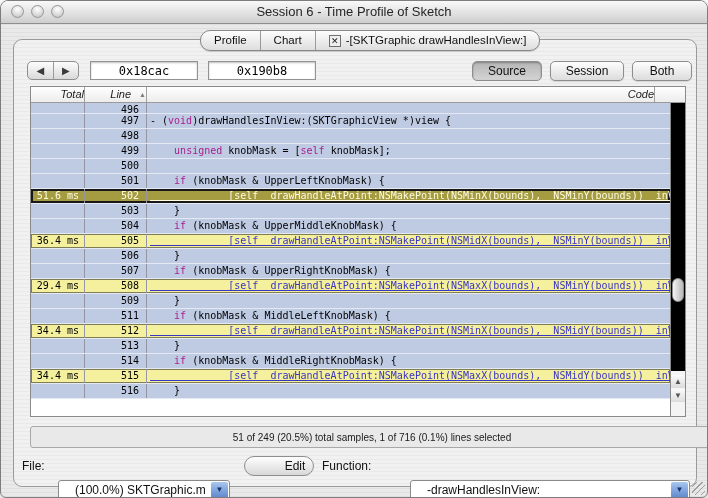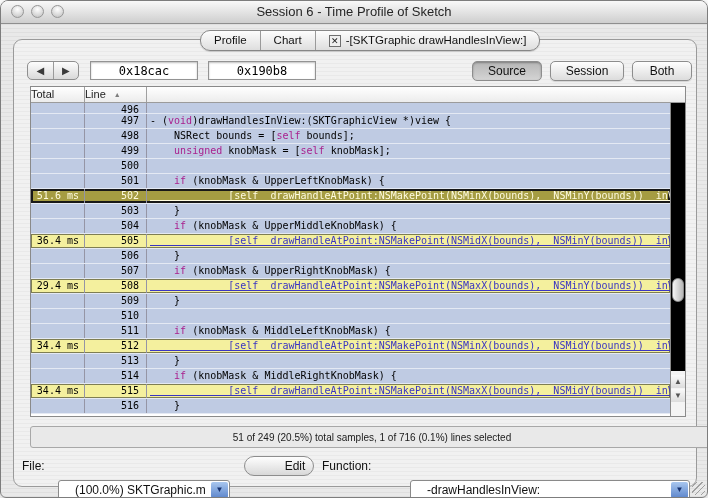--- a/index.html
+++ b/index.html
@@ -25,21 +25,21 @@
   .navhalf{flex:1;text-align:center;font-size:10px;line-height:17px;color:#3a3a3a;}
   .navhalf:first-child{border-right:1px solid #9a9a9a;}
   .addrfield{position:absolute;top:21px;height:19px;width:108px;border:1px solid #939393;background:#ffffff;box-sizing:border-box;
     font-family:"DejaVu Sans Mono",monospace;font-size:12px;text-align:center;color:#000;padding:0;box-shadow:inset 0 1px 2px rgba(0,0,0,.25);}
   .viewbtn{position:absolute;top:21px;height:20px;border:1px solid #8d8d8d;border-radius:5px;background:linear-gradient(#fefefe,#dcdcdc);
     font-size:12px;text-align:center;line-height:18px;color:#111;box-sizing:border-box;box-shadow:0 1px 1px rgba(0,0,0,.12);}
   .viewbtn.selected{background:linear-gradient(#b6b6b6,#d4d4d4);box-shadow:inset 0 1px 2px rgba(0,0,0,.3);}
   
   .table{position:absolute;left:16px;top:46px;width:656px;height:331px;border:1px solid #8a8a8a;background:#ffffff;box-sizing:border-box;overflow:hidden;}
   .thead{display:flex;height:16px;background:linear-gradient(#ffffff,#ececec);border-bottom:1px solid #9b9b9b;box-sizing:border-box;}
-  .th{font-size:11px;color:#1c1c1c;text-align:left;line-height:15px;border-right:1px solid #a0a0a0;box-sizing:border-box;position:relative;}
+  .th{font-size:11px;color:#1c1c1c;text-align:right;line-height:15px;border-right:1px solid #a0a0a0;box-sizing:border-box;position:relative;font-style:italic;}
   .th.total{width:54px;}.th.line{width:62px;}.th.code{width:508px;}.th.sbcap{width:15px;border-right:none;flex:1;}
   .sortarrow{font-size:7px;color:#7d7d7d;margin-left:8px;vertical-align:1px;}
   .tbody{position:absolute;left:0;top:16px;width:639px;height:312px;background:#ffffff;}
   .row{display:flex;height:15px;background:#bfcbe3;border-bottom:1px solid #e4e9f3;box-sizing:border-box;}
   .row:first-child{height:11px;}
   .cell{box-sizing:border-box;overflow:hidden;white-space:pre;font-family:"DejaVu Sans Mono",monospace;font-size:10px;line-height:13px;color:#000;}
   .cell.total{width:54px;text-align:right;padding-right:5px;border-right:1px solid #9595a5;}
   .cell.line{width:62px;text-align:right;padding-right:7px;border-right:1px solid #9595a5;}
   .cell.code{flex:1;padding-left:3px;}
   .kw{color:#a9218e;}
@@ -113,37 +113,37 @@
       <span>Session</span>
     </div>
     <div class="viewbtn" style="left:618px;width:60px;">
       <span>Both</span>
     </div>
 
     <div class="table">
       <div class="thead">
         <div class="th total"><span>Total</span></div>
         <div class="th line"><span>Line</span><span class="sortarrow">▲</span></div>
+        <div class="th code"><span>Code</span></div>
         <div class="th sbcap"></div>
       </div>
       <div class="tbody">
           <div class="row normal">
             <div class="cell total"></div>
             <div class="cell line">496</div>
             <div class="cell code"></div>
           </div>
           <div class="row normal">
             <div class="cell total"></div>
             <div class="cell line">497</div>
             <div class="cell code">- (<span class="kw">void</span>)drawHandlesInView:(SKTGraphicView *)view {</div>
           </div>
           <div class="row normal">
             <div class="cell total"></div>
             <div class="cell line">498</div>
-            <div class="cell code">    NSRect bounds = [<span class="kw">self</span> bounds];</div>
           </div>
           <div class="row normal">
             <div class="cell total"></div>
             <div class="cell line">499</div>
             <div class="cell code">    <span class="kw">unsigned</span> knobMask = [<span class="kw">self</span> knobMask];</div>
           </div>
           <div class="row normal">
             <div class="cell total"></div>
             <div class="cell line">500</div>
             <div class="cell code"></div>
@@ -185,25 +185,20 @@
           </div>
           <div class="row hot">
             <div class="cell total">29.4 ms</div>
             <div class="cell line">508</div>
             <div class="cell code"><span class="link">             [self  drawHandleAtPoint:NSMakePoint(NSMaxX(bounds),  NSMinY(bounds))  inView:view];</span></div>
           </div>
           <div class="row normal">
             <div class="cell total"></div>
             <div class="cell line">509</div>
             <div class="cell code">    }</div>
-          </div>
-          <div class="row normal">
-            <div class="cell total"></div>
-            <div class="cell line">510</div>
-            <div class="cell code"></div>
           </div>
           <div class="row normal">
             <div class="cell total"></div>
             <div class="cell line">511</div>
             <div class="cell code">    <span class="kw">if</span> (knobMask &amp; MiddleLeftKnobMask) {</div>
           </div>
           <div class="row hot">
             <div class="cell total">34.4 ms</div>
             <div class="cell line">512</div>
             <div class="cell code"><span class="link">             [self  drawHandleAtPoint:NSMakePoint(NSMinX(bounds),  NSMidY(bounds))  inView:view];</span></div>

